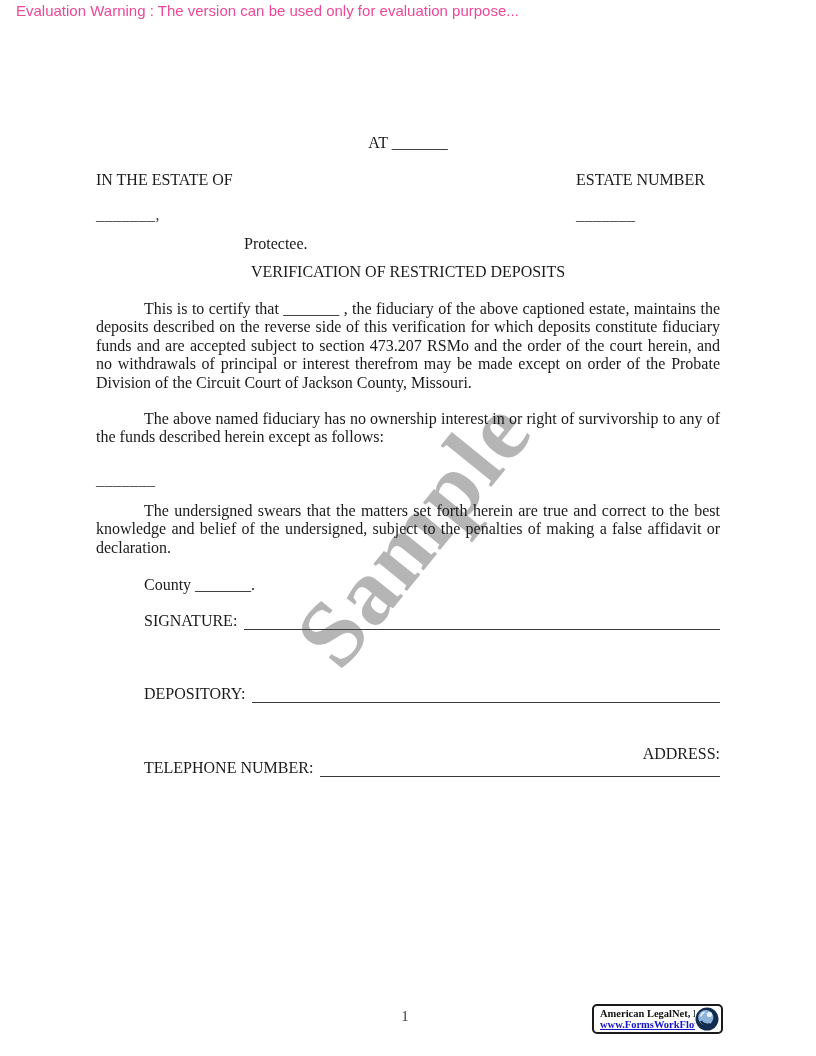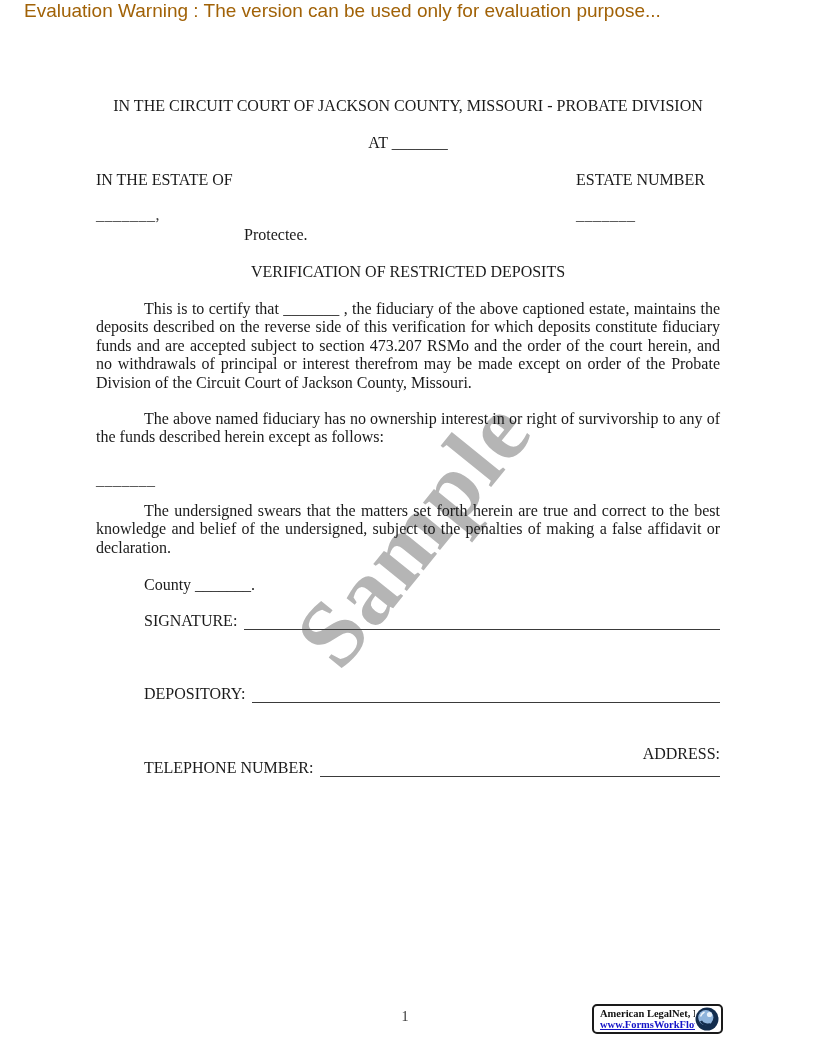--- a/index.html
+++ b/index.html
@@ -10,42 +10,42 @@
     background: #ffffff;
     font-family: "Liberation Serif", serif;
     font-size: 16px;
     line-height: 18.4px;
     color: #1a1a1a;
     overflow: hidden;
   }
   .warning {
     position: absolute;
     top: 2px;
-    left: 24px;
+    left: 16px;
     font-family: "Liberation Sans", sans-serif;
-    font-size: 19px;
-    color: #a16207;
+    font-size: 15px;
+    color: #ec4899;
     z-index: 2;
   }
   .abs {
     position: absolute;
     left: 96px;
     width: 624px;
     z-index: 1;
   }
   .center { text-align: center; }
   .justify { text-align: justify; text-indent: 48px; }
   #court-title { top: 97px; }
   #at-line { top: 134px; }
   #estate-row { top: 171px; height: 16px; }
   #blanks-row { top: 206px; height: 18px; }
   .pos-right { position: absolute; left: 480px; top: 0; }
   .pos-left { position: absolute; left: 0; top: 0; }
   .blank { color: #404040; letter-spacing: 0.5px; }
-  #protectee { top: 226px; left: 244px; width: 200px; }
+  #protectee { top: 235px; left: 244px; width: 200px; }
   #verif-title { top: 263px; }
   #para1 { top: 300px; }
   #para2 { top: 410px; }
   #blank-line { top: 471px; }
   #para3 { top: 502px; }
   #dated { top: 576px; padding-left: 48px; box-sizing: border-box; }
   .sig-row {
     display: flex;
     align-items: flex-end;
     padding-left: 48px;
@@ -126,21 +126,20 @@
 </style>
 </head>
 <body>
 
 <div class="page">
 
   <div class="warning">Evaluation Warning : The version can be used only for evaluation purpose...</div>
 
   <div id="watermark">Sample</div>
 
-  <div id="court-title" class="abs center">IN THE CIRCUIT COURT OF JACKSON COUNTY, MISSOURI - PROBATE DIVISION</div>
 
   <div id="at-line" class="abs center">AT _______</div>
 
   <div id="estate-row" class="abs">
     <span class="pos-left">IN THE ESTATE OF</span>
     <span class="pos-right">ESTATE NUMBER</span>
   </div>
 
   <div id="blanks-row" class="abs">
     <span class="pos-left blank">_______,</span>

